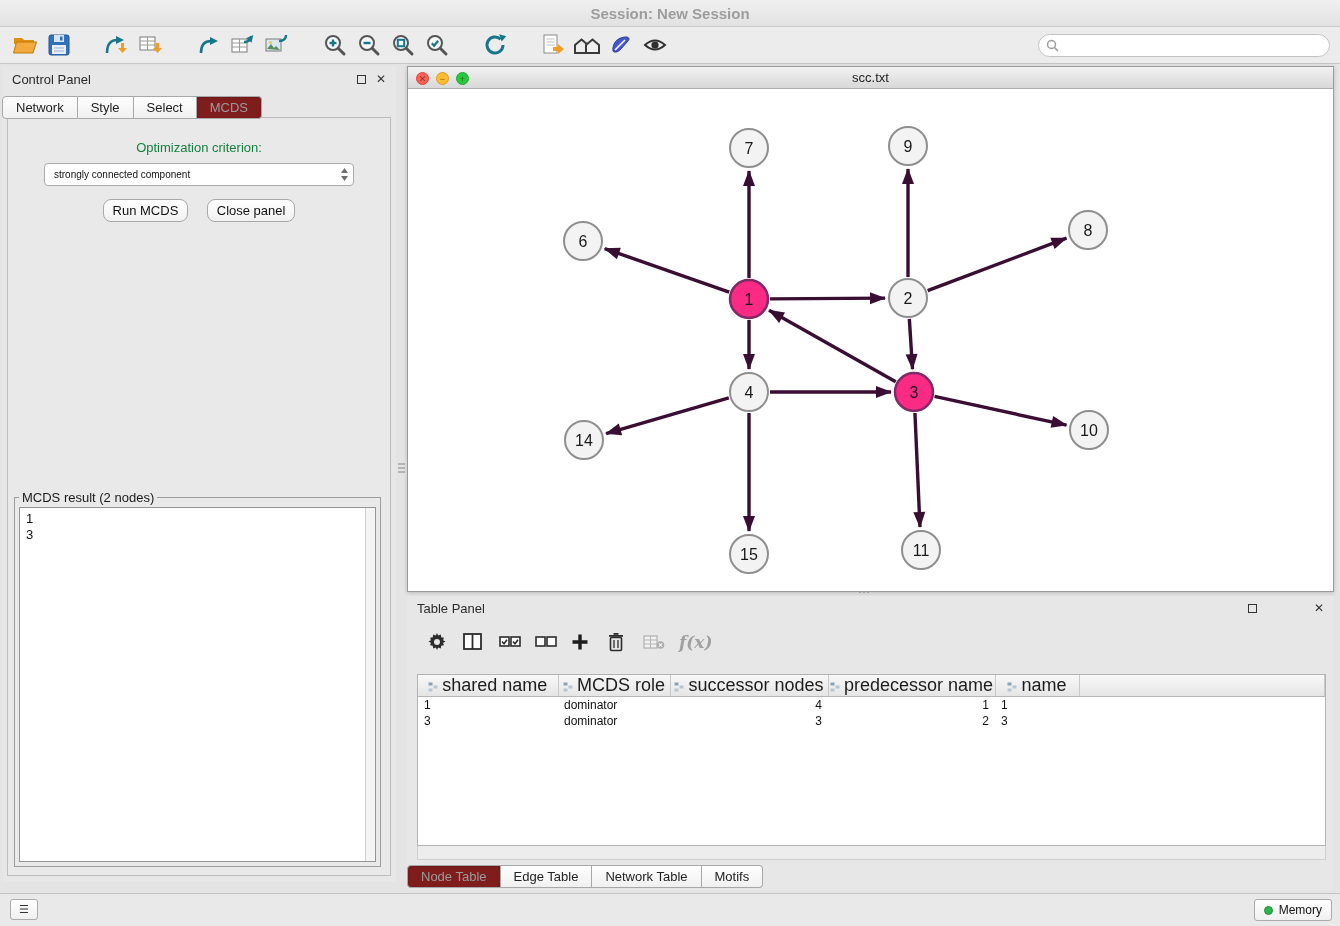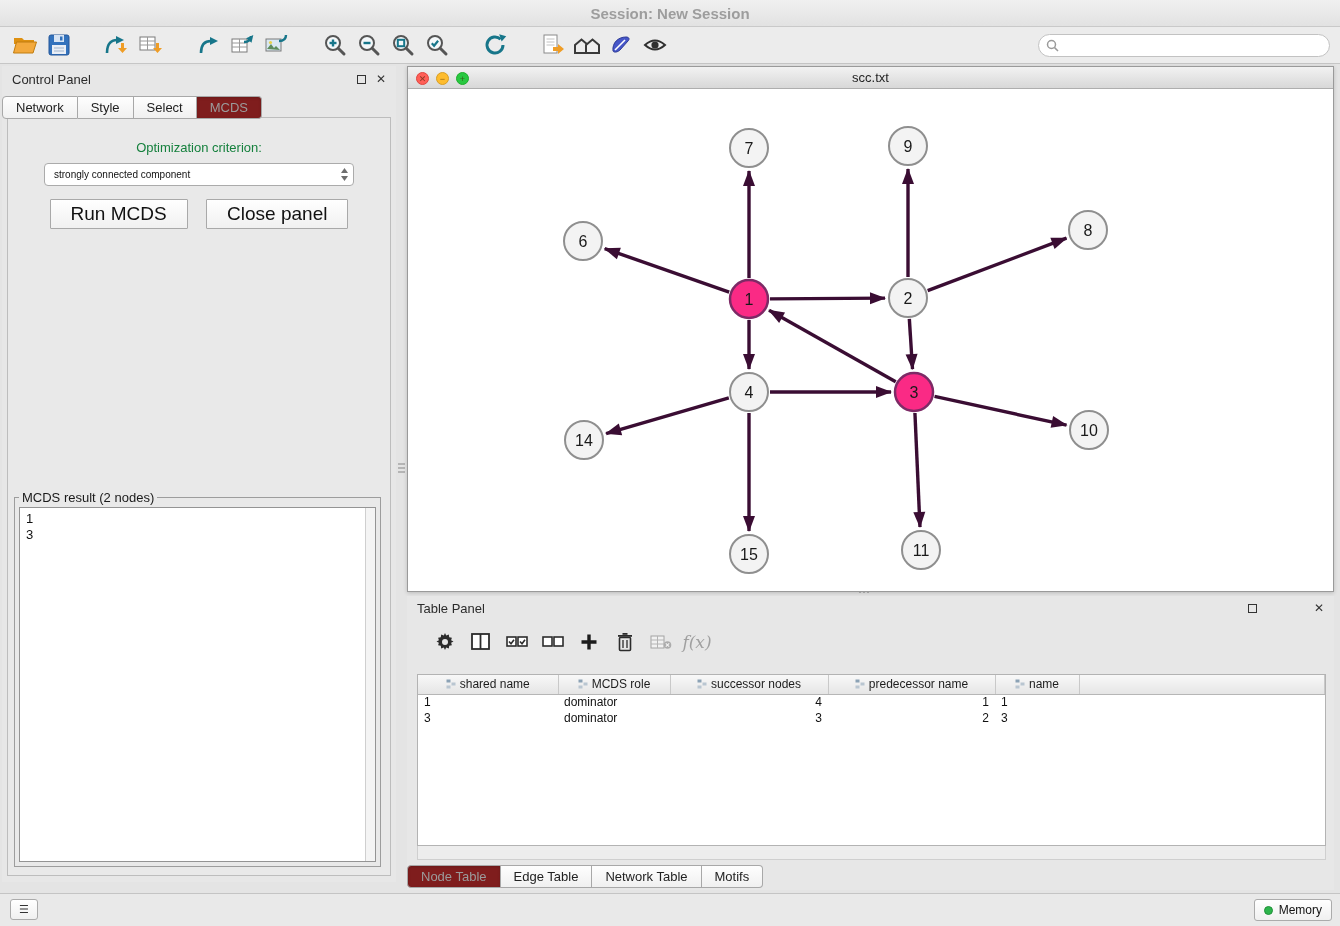--- a/index.html
+++ b/index.html
@@ -34,23 +34,23 @@
   .seg .tab:first-child { border-left-width:1px; border-radius:4px 0 0 4px; }
   .seg .tab:last-child { border-radius:0 4px 4px 0; }
   .seg .tab.active { background:#7f1d1d; color:#9b9b9b; box-shadow:inset 0 1px 3px rgba(0,0,0,.18); }
   .cp-frame { position:absolute; left:5px; right:5px; top:51px; bottom:6px;
     border:1px solid #bdbdbd; background:#e9e9e9; }
   .opt-label { margin-top:22px; text-align:center; font-size:13px; color:#15803d; }
   .dropdown { margin:8px auto 0 auto; width:310px; height:23px; background:#fff; border:1px solid #ababab;
     border-radius:4px; display:flex; align-items:center; padding:0 4px 0 9px; font-size:10px; color:#111; }
   .dropdown .val { flex:1; white-space:nowrap; overflow:hidden; }
   .cp-buttons { margin-top:13px; text-align:center; }
-  .cp-buttons button { font-family:"Liberation Sans",sans-serif; font-size:19px; color:#111;
-    background:linear-gradient(#ffffff,#f1f1f1); border:1px solid #a9a9a9; border-radius:1px;
-    padding:3px 20px; margin:0 7px; }
+  .cp-buttons button { font-family:"Liberation Sans",sans-serif; font-size:13px; color:#111;
+    background:linear-gradient(#ffffff,#f1f1f1); border:1px solid #a9a9a9; border-radius:8px;
+    padding:3px 9px; margin:0 7px; }
   .result-box { position:absolute; left:6px; right:9px; top:372px; bottom:8px;
     border:1px solid #9d9d9d; background:transparent; }
   .result-box legend { font-size:13px; color:#1a1a1a; margin-left:4px; padding:0 3px; }
   .result-list { position:absolute; left:4px; right:4px; top:2px; bottom:4px; background:#fff;
     border:1px solid #949494; font-size:13px; color:#111; padding:3px 0 0 6px; }
   .result-scroll { position:absolute; right:0; top:0; bottom:0; width:10px; background:#f4f4f4; border-left:1px solid #cfcfcf; }
   .result-line { line-height:16px; }
 
   
   .splitter-v { position:absolute; left:398px; top:461px; width:7px; height:26px; }
@@ -69,27 +69,27 @@
   .tl.red   { background:#ff5f57; border:1px solid #e0443e; }
   .tl.yel   { background:#febc2e; border:1px solid #d89e24; }
   .tl.grn   { background:#28c840; border:1px solid #1dad2b; }
   .nw-content { position:relative; width:925px; height:502px; background:#fff; overflow:hidden; }
 
   
   .table-panel { position:absolute; left:407px; top:596px; width:927px; height:294px; background:#e7e7e7; }
   .tp-header { height:24px; display:flex; align-items:center; padding:0 10px; font-size:13px; color:#2b2b2b;gap:47px; }
   .tp-header .title { flex:1; }
   .tp-toolbar { height:44px; display:flex; align-items:center; padding-left:20px; }
-  .tp-btn { width:36px; height:32px; display:flex; align-items:center; justify-content:center; }
+  .tp-btn { width:36px; height:32px; display:flex; align-items:center; justify-content:flex-start;font-weight:bold; }
   .fx { font-family:"DejaVu Serif", serif; font-style:italic; font-size:17px; color:#a0a0a0; }
   .table-wrap { position:absolute; left:10px; right:8px; top:78px; height:172px; background:#fff;
     border:1px solid #b3b3b3; overflow:hidden; }
   table.node-table { border-collapse:collapse; table-layout:fixed; width:100%; }
   table.node-table th { height:19px; background:linear-gradient(#f8f8f8,#e5e5e5);
-    border-right:1px solid #c9c9c9; border-bottom:1px solid #b6b6b6; font-size:12px; font-weight:normal;
+    border-right:1px solid #c9c9c9; border-bottom:1px solid #b6b6b6; font-size:18px; font-weight:normal;
     color:#1d1d1d; text-align:center; white-space:nowrap; overflow:hidden; }
   table.node-table th svg { vertical-align:-1px; }
   table.node-table td { height:16px; font-size:12px; color:#111; padding:0 6px; white-space:nowrap; overflow:hidden; }
   td.al-left { text-align:left; } td.al-right { text-align:right; padding-right:12px; }
   .tp-scrollstrip { position:absolute; left:10px; right:8px; top:250px; height:14px; background:#ededed; border:1px solid #cfcfcf; border-top:none; }
   .tp-tabs { position:absolute; left:0; right:0; top:269px; text-align:center; }
 
   
   .statusbar { position:absolute; left:0; top:893px; width:1340px; height:33px; background:#e9e9e9; border-top:1px solid #c4c4c4; }
   .list-btn { position:absolute; left:10px; top:5px; width:28px; height:21px; background:linear-gradient(#fff,#f0f0f0);

